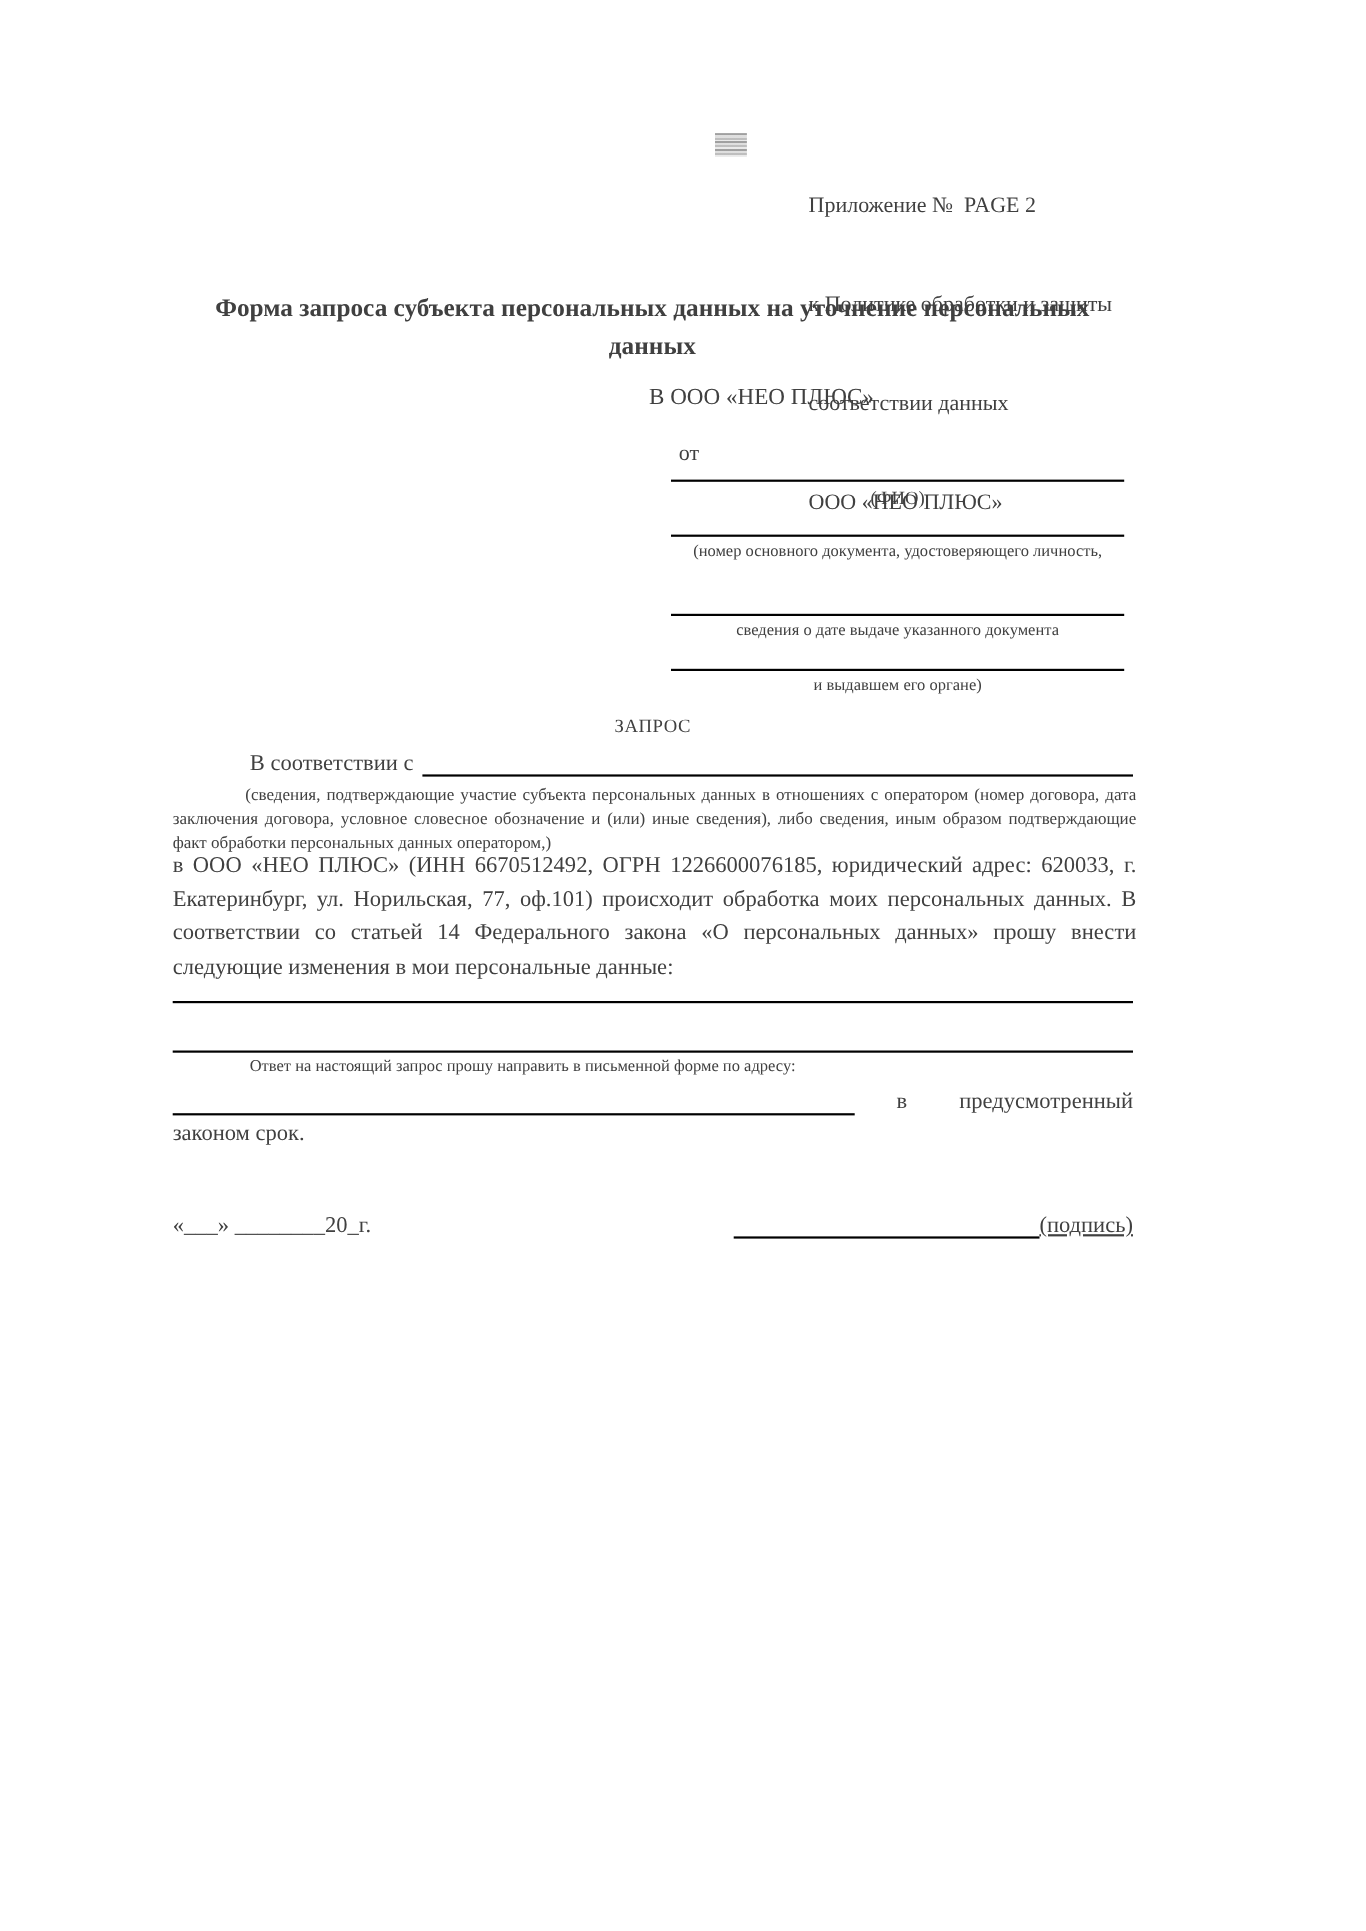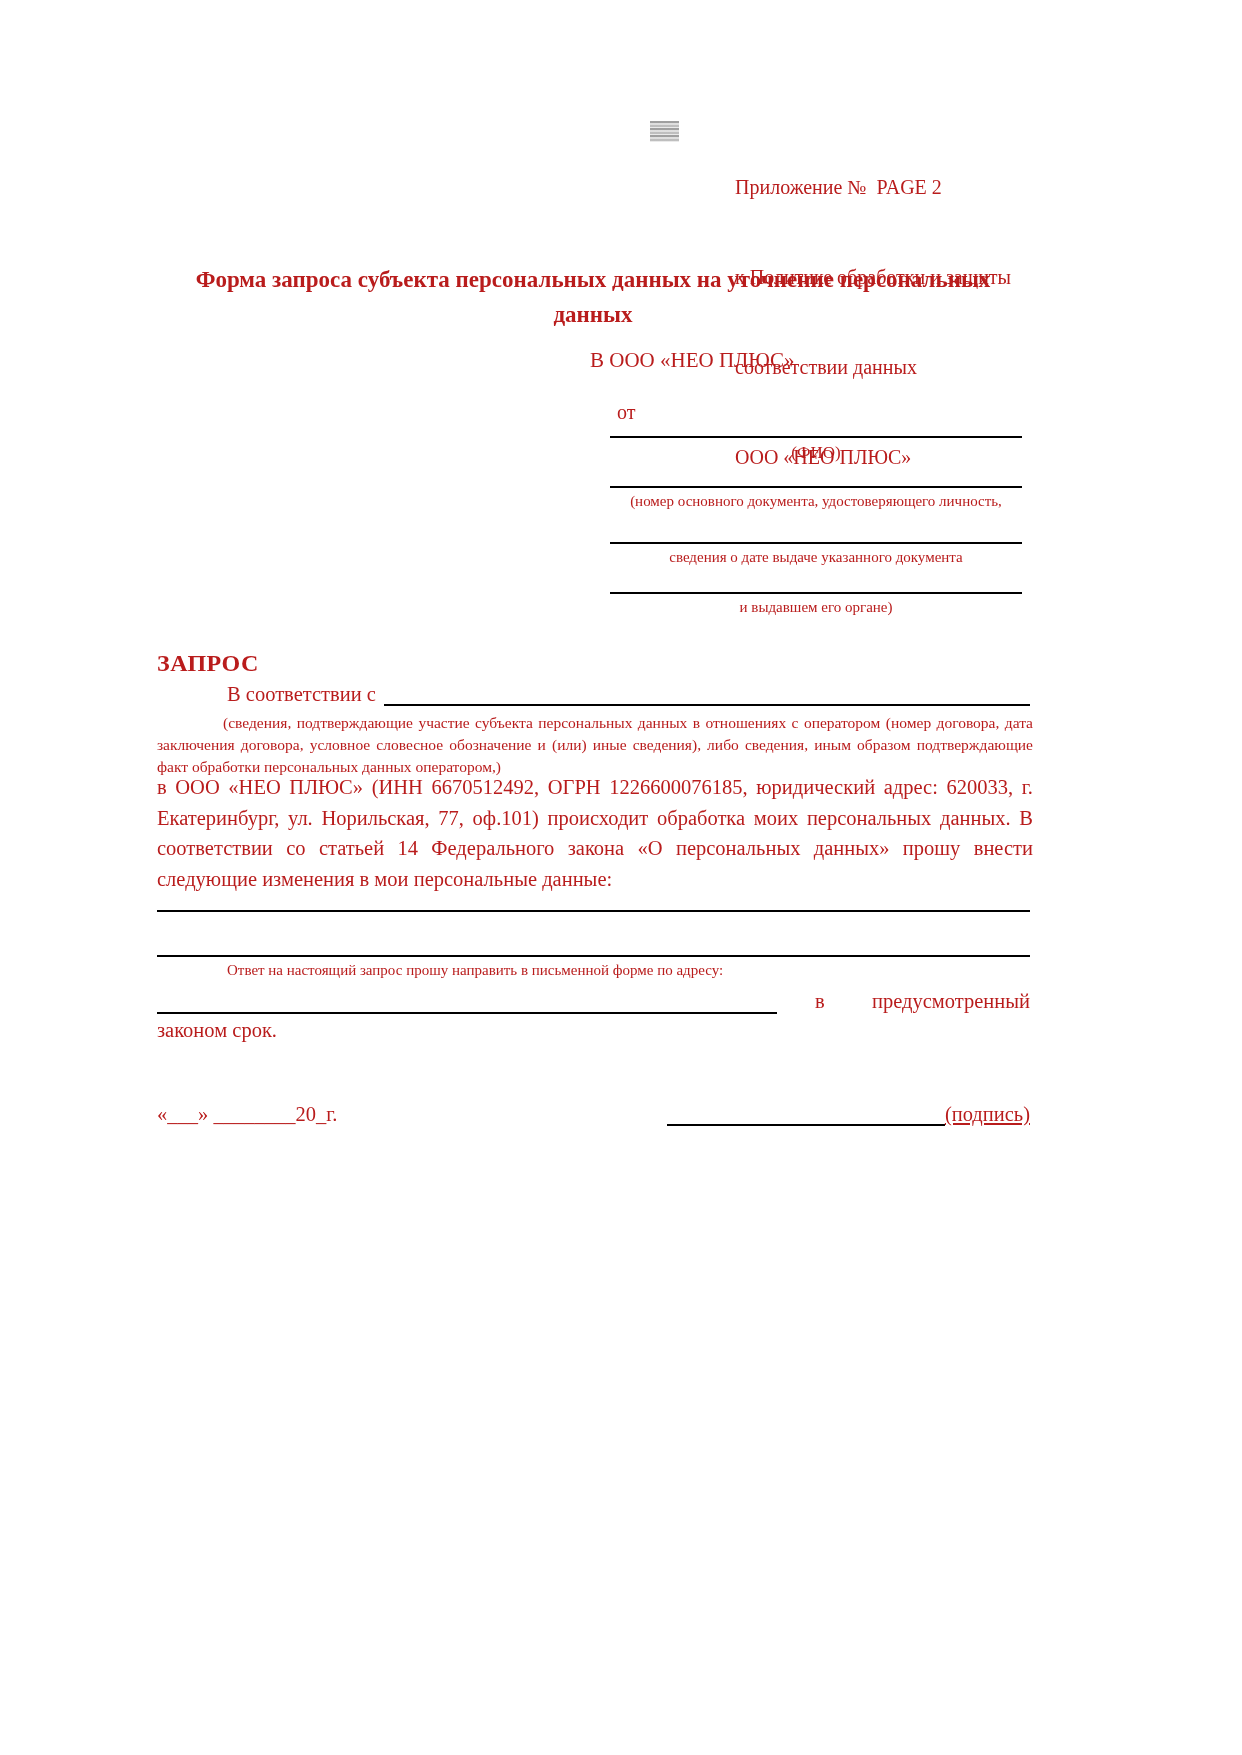--- a/index.html
+++ b/index.html
@@ -3,21 +3,21 @@
 <meta charset="utf-8">
 <style>
   * { margin: 0; padding: 0; box-sizing: border-box; }
   html, body { background: #e9e9e9; }
   .page {
     position: relative;
     width: 1242px;
     height: 1755px;
     margin: 0 auto;
     background: #ffffff;
-    color: #b91c1c;
+    color: #404040;
     font-family: "Liberation Serif", "DejaVu Serif", serif;
     overflow: hidden;
   }
   .abs { position: absolute; }
 
   
   .field-icon {
     left: 650px; top: 121px; width: 29px; height: 21px;
     background: repeating-linear-gradient(
       180deg,
@@ -42,25 +42,25 @@
   }
 
   .to-line   { left: 590px; top: 348px; font-size: 21px; }
   .from-line { left: 617px; top: 401px; font-size: 20px; }
 
   .fields { left: 610px; top: 436px; width: 412px; }
   .field  { border-top: 2px solid #000; text-align: center; padding-top: 4px; }
   .field .cap { font-size: 15px; line-height: 19px; }
   .field .cap-lg { font-size: 17px; line-height: 21px; }
   .f-h50 { height: 50px; }
-  .f-h56 { height: 56px; }
+  .f-h56 { height: 72px; }
 
   .zapros {
     left: 157px; top: 650px; width: 873px;
-    font-size: 24px; letter-spacing: .5px; font-weight: bold;
+    text-align: center; font-size: 17px; letter-spacing: .5px;
   }
 
   .intro-row { left: 157px; top: 682px; width: 873px; display: flex; align-items: flex-end; }
   .intro-text { font-size: 20.5px; margin-left: 70px; white-space: nowrap; }
   .intro-line { flex: 1; border-bottom: 2px solid #000; height: 24px; margin-left: 8px; }
 
   .fine-print {
     left: 157px; top: 712px; width: 876px;
     font-size: 15.5px; line-height: 22px;
     text-align: justify; text-indent: 66px;

